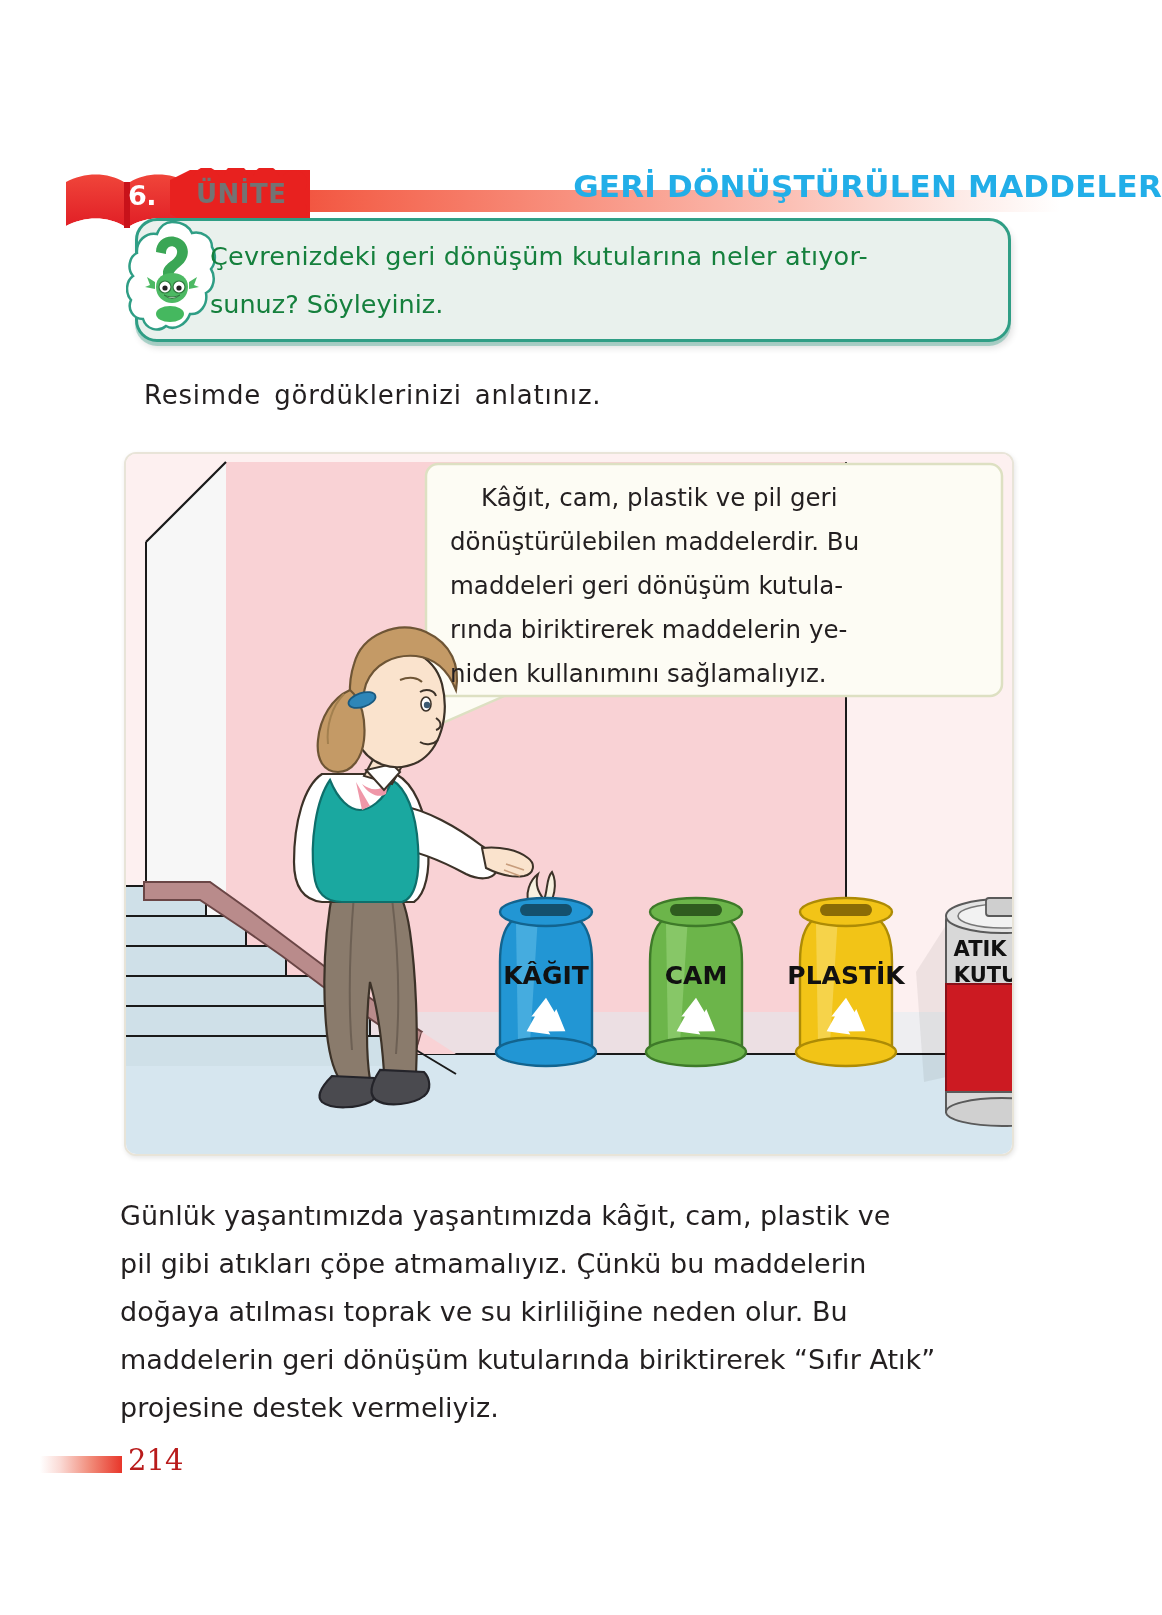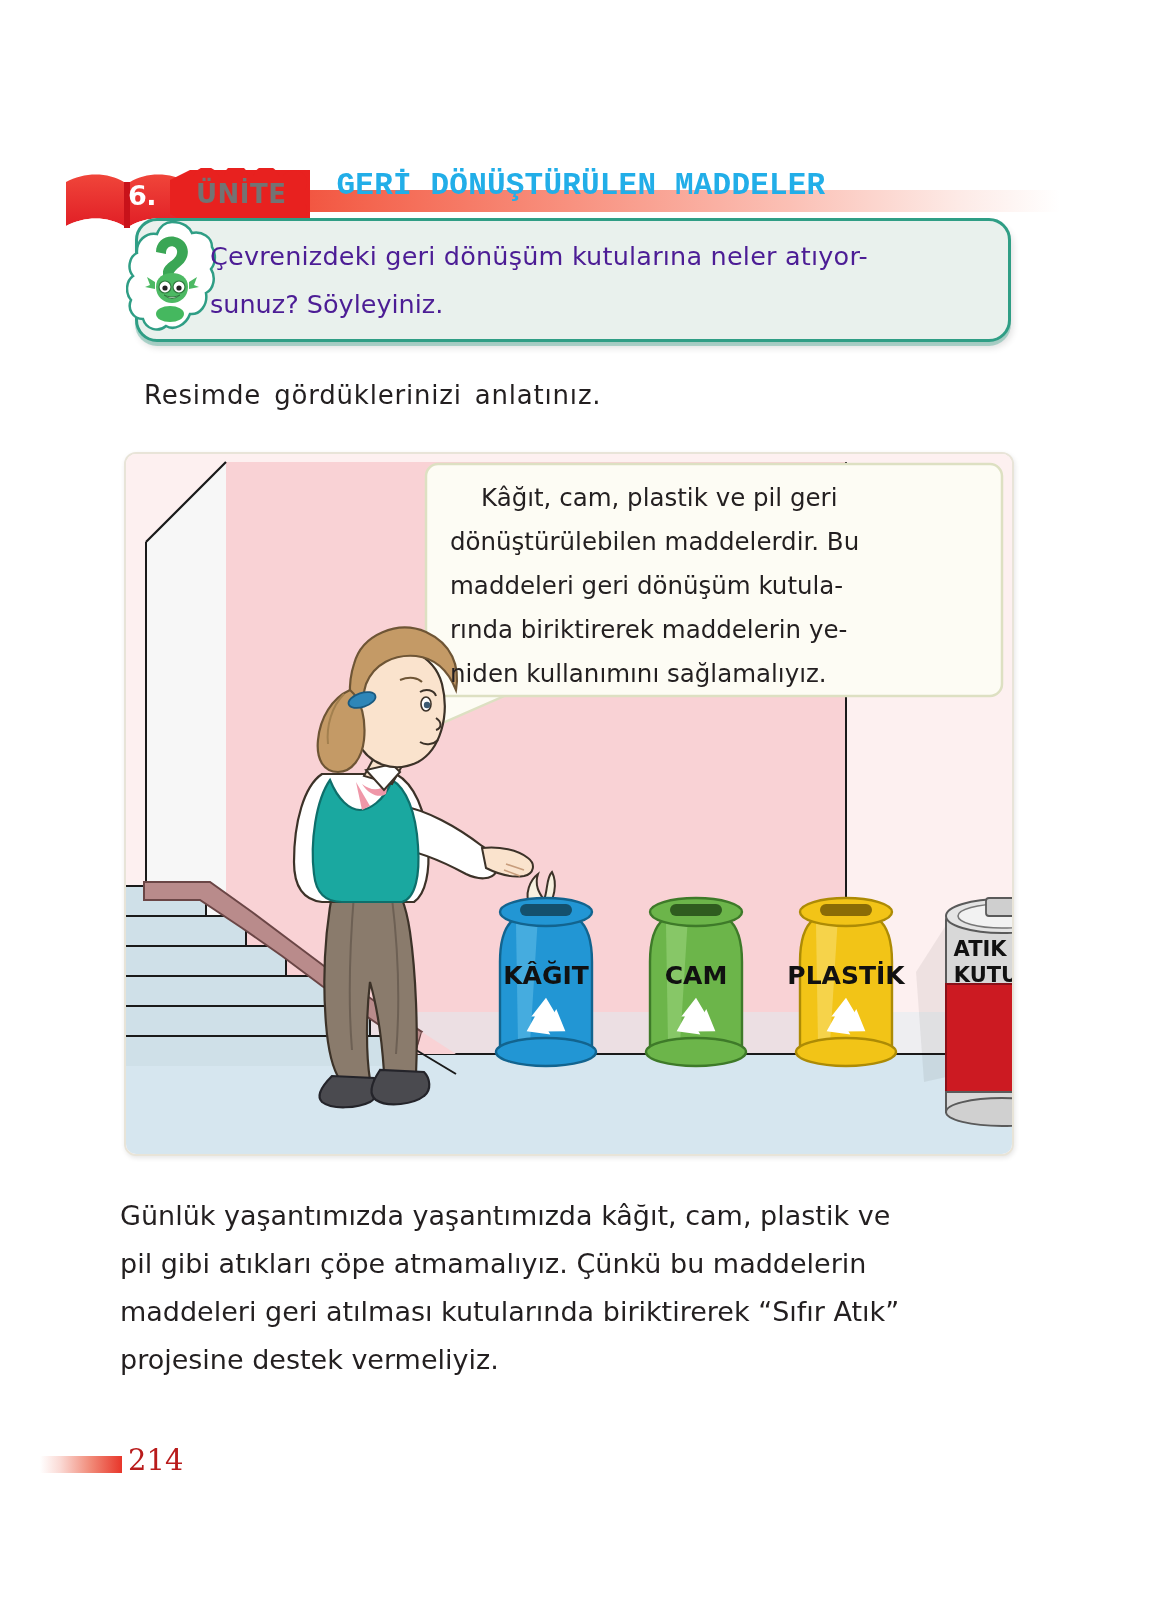--- a/index.html
+++ b/index.html
@@ -25,33 +25,33 @@
     letter-spacing:-.5px;
   }
   .unite-cloud{position:absolute;left:160px;top:88px;width:150px;height:58px;}
   .unite-text{
     position:absolute;left:196px;top:99px;
     font-size:26px;font-weight:bold;color:#737373;letter-spacing:.5px;
   }
 
   
   .page-title{
-    position:absolute;left:0;top:168px;width:1162px;text-align:center;
-    font-size:31px;font-weight:bold;color:#22AEE8;letter-spacing:.2px;font-family:Liberation Mono, monospace;
+    position:absolute;left:0;top:168px;width:1162px;text-align:right;
+    font-size:31px;font-weight:bold;color:#22AEE8;letter-spacing:.2px;
   }
 
   
   .qbox{
     position:absolute;left:135px;top:218px;width:870px;height:118px;
     background:#e9f1ed;border:3px solid #2f9e85;border-radius:22px;
     box-shadow:0 4px 0 0 rgba(47,158,133,.35), 2px 6px 7px rgba(0,0,0,.12);
   }
   .qbox-text{
     position:absolute;left:210px;top:232px;width:790px;
-    font-size:25.5px;line-height:48px;color:#4c1d95;
+    font-size:25.5px;line-height:48px;color:#15803d;
     font-family:"DejaVu Sans","Liberation Sans",sans-serif;
   }
   .qbox-text .l1{display:block;letter-spacing:.2px;}
   .qbox-text .l2{display:block;}
   .q-mascot{position:absolute;left:126px;top:219px;width:92px;height:118px;}
 
   
   .prompt-line{
     position:absolute;left:144px;top:380px;
     font-size:26px;color:#231f20;letter-spacing:.8px;word-spacing:4px;
@@ -320,18 +320,19 @@
     <text x="324" y="140">maddeleri geri dönüşüm kutula-</text>
     <text x="324" y="184">rında biriktirerek maddelerin ye-</text>
     <text x="324" y="228">niden kullanımını sağlamalıyız.</text>
   </g>
 </svg>
 </div>
 
 <div class="body-par">
   <span>Günlük yaşantımızda yaşantımızda kâğıt, cam, plastik ve</span>
   <span>pil gibi atıkları çöpe atmamalıyız. Çünkü bu maddelerin</span>
-  <span>maddeleri geri atılması kutularında biriktirerek “Sıfır Atık”</span>
+  <span>doğaya atılması toprak ve su kirliliğine neden olur. Bu</span>
+  <span>maddelerin geri dönüşüm kutularında biriktirerek “Sıfır Atık”</span>
   <span>projesine destek vermeliyiz.</span>
 </div>
 
 <div class="foot-bar"></div>
 <div class="foot-num">214</div>
 
 </body></html>

